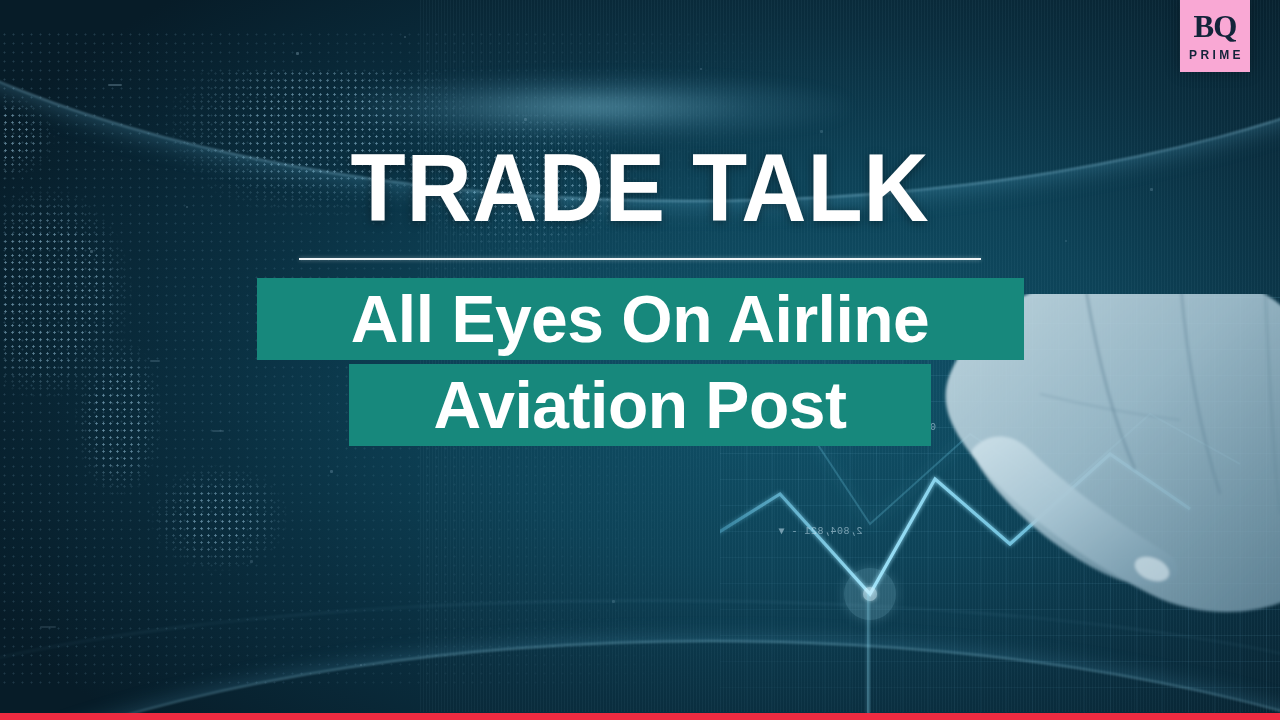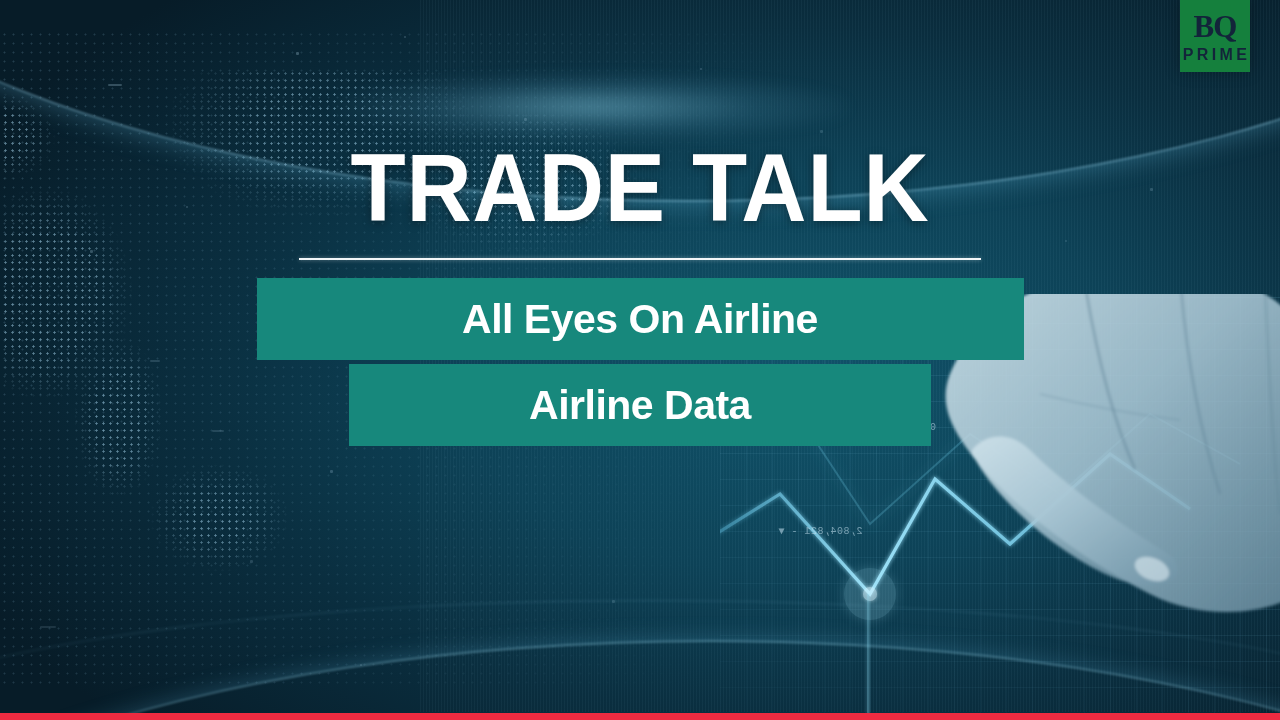--- a/index.html
+++ b/index.html
@@ -188,57 +188,57 @@
     position: absolute;
     left: 0; top: 278px;
     width: 1280px;
   }
   .band {
     position: relative;
     margin: 0 auto;
     background: #17887c;
     color: #ffffff;
     font-weight: 700;
-    font-size: 41px;
+    font-size: 66px;
     line-height: 62px;
     letter-spacing: -0.5px;
     text-align: center;
     box-sizing: border-box;
     display: flex;
     align-items: center;
     justify-content: center;
   }
   .band-1 { width: 767px; height: 82px; margin-bottom: 4px; }
   .band-2 { width: 706px; height: 82px; margin-bottom: 4px; }
   .band-3 { width: 582px; height: 82px; }
 
   
   .logo {
     position: absolute;
     right: 30px; top: 0;
     width: 70px; height: 72px;
-    background: #15803d;
+    background: #f9a8d4;
     display: flex;
     flex-direction: column;
     align-items: center;
     justify-content: center;
     box-shadow: 0 0 14px rgba(0,0,0,.25);
   }
   .logo-bq {
     font-family: "Liberation Serif", serif;
     font-weight: 700;
     font-size: 31px;
     line-height: 30px;
     color: #13243a;
     letter-spacing: -1px;
   }
   .logo-prime {
     font-family: "Liberation Sans", sans-serif;
     font-weight: 700;
-    font-size: 16px;
+    font-size: 12px;
     line-height: 12px;
     letter-spacing: 3.4px;
     color: #13243a;
     margin-top: 7px;
     margin-left: 3px;
   }
 
   
   .redbar {
     position: absolute;
@@ -362,21 +362,21 @@
       <span>▼</span>
     </div>
   </div>
 
   <div class="headline-wrap">
     <div class="show-title">TRADE TALK</div>
     <div class="title-rule"></div>
 
     <div class="bands">
       <div class="band band-1">All Eyes On Airline</div>
-      <div class="band band-3">Airline Data</div>
+      <div class="band band-3">Aviation Post</div>
     </div>
   </div>
 
   <div class="logo">
     <div class="logo-bq">BQ</div>
     <div class="logo-prime">PRIME</div>
   </div>
 
   <div class="redbar"></div>
 

